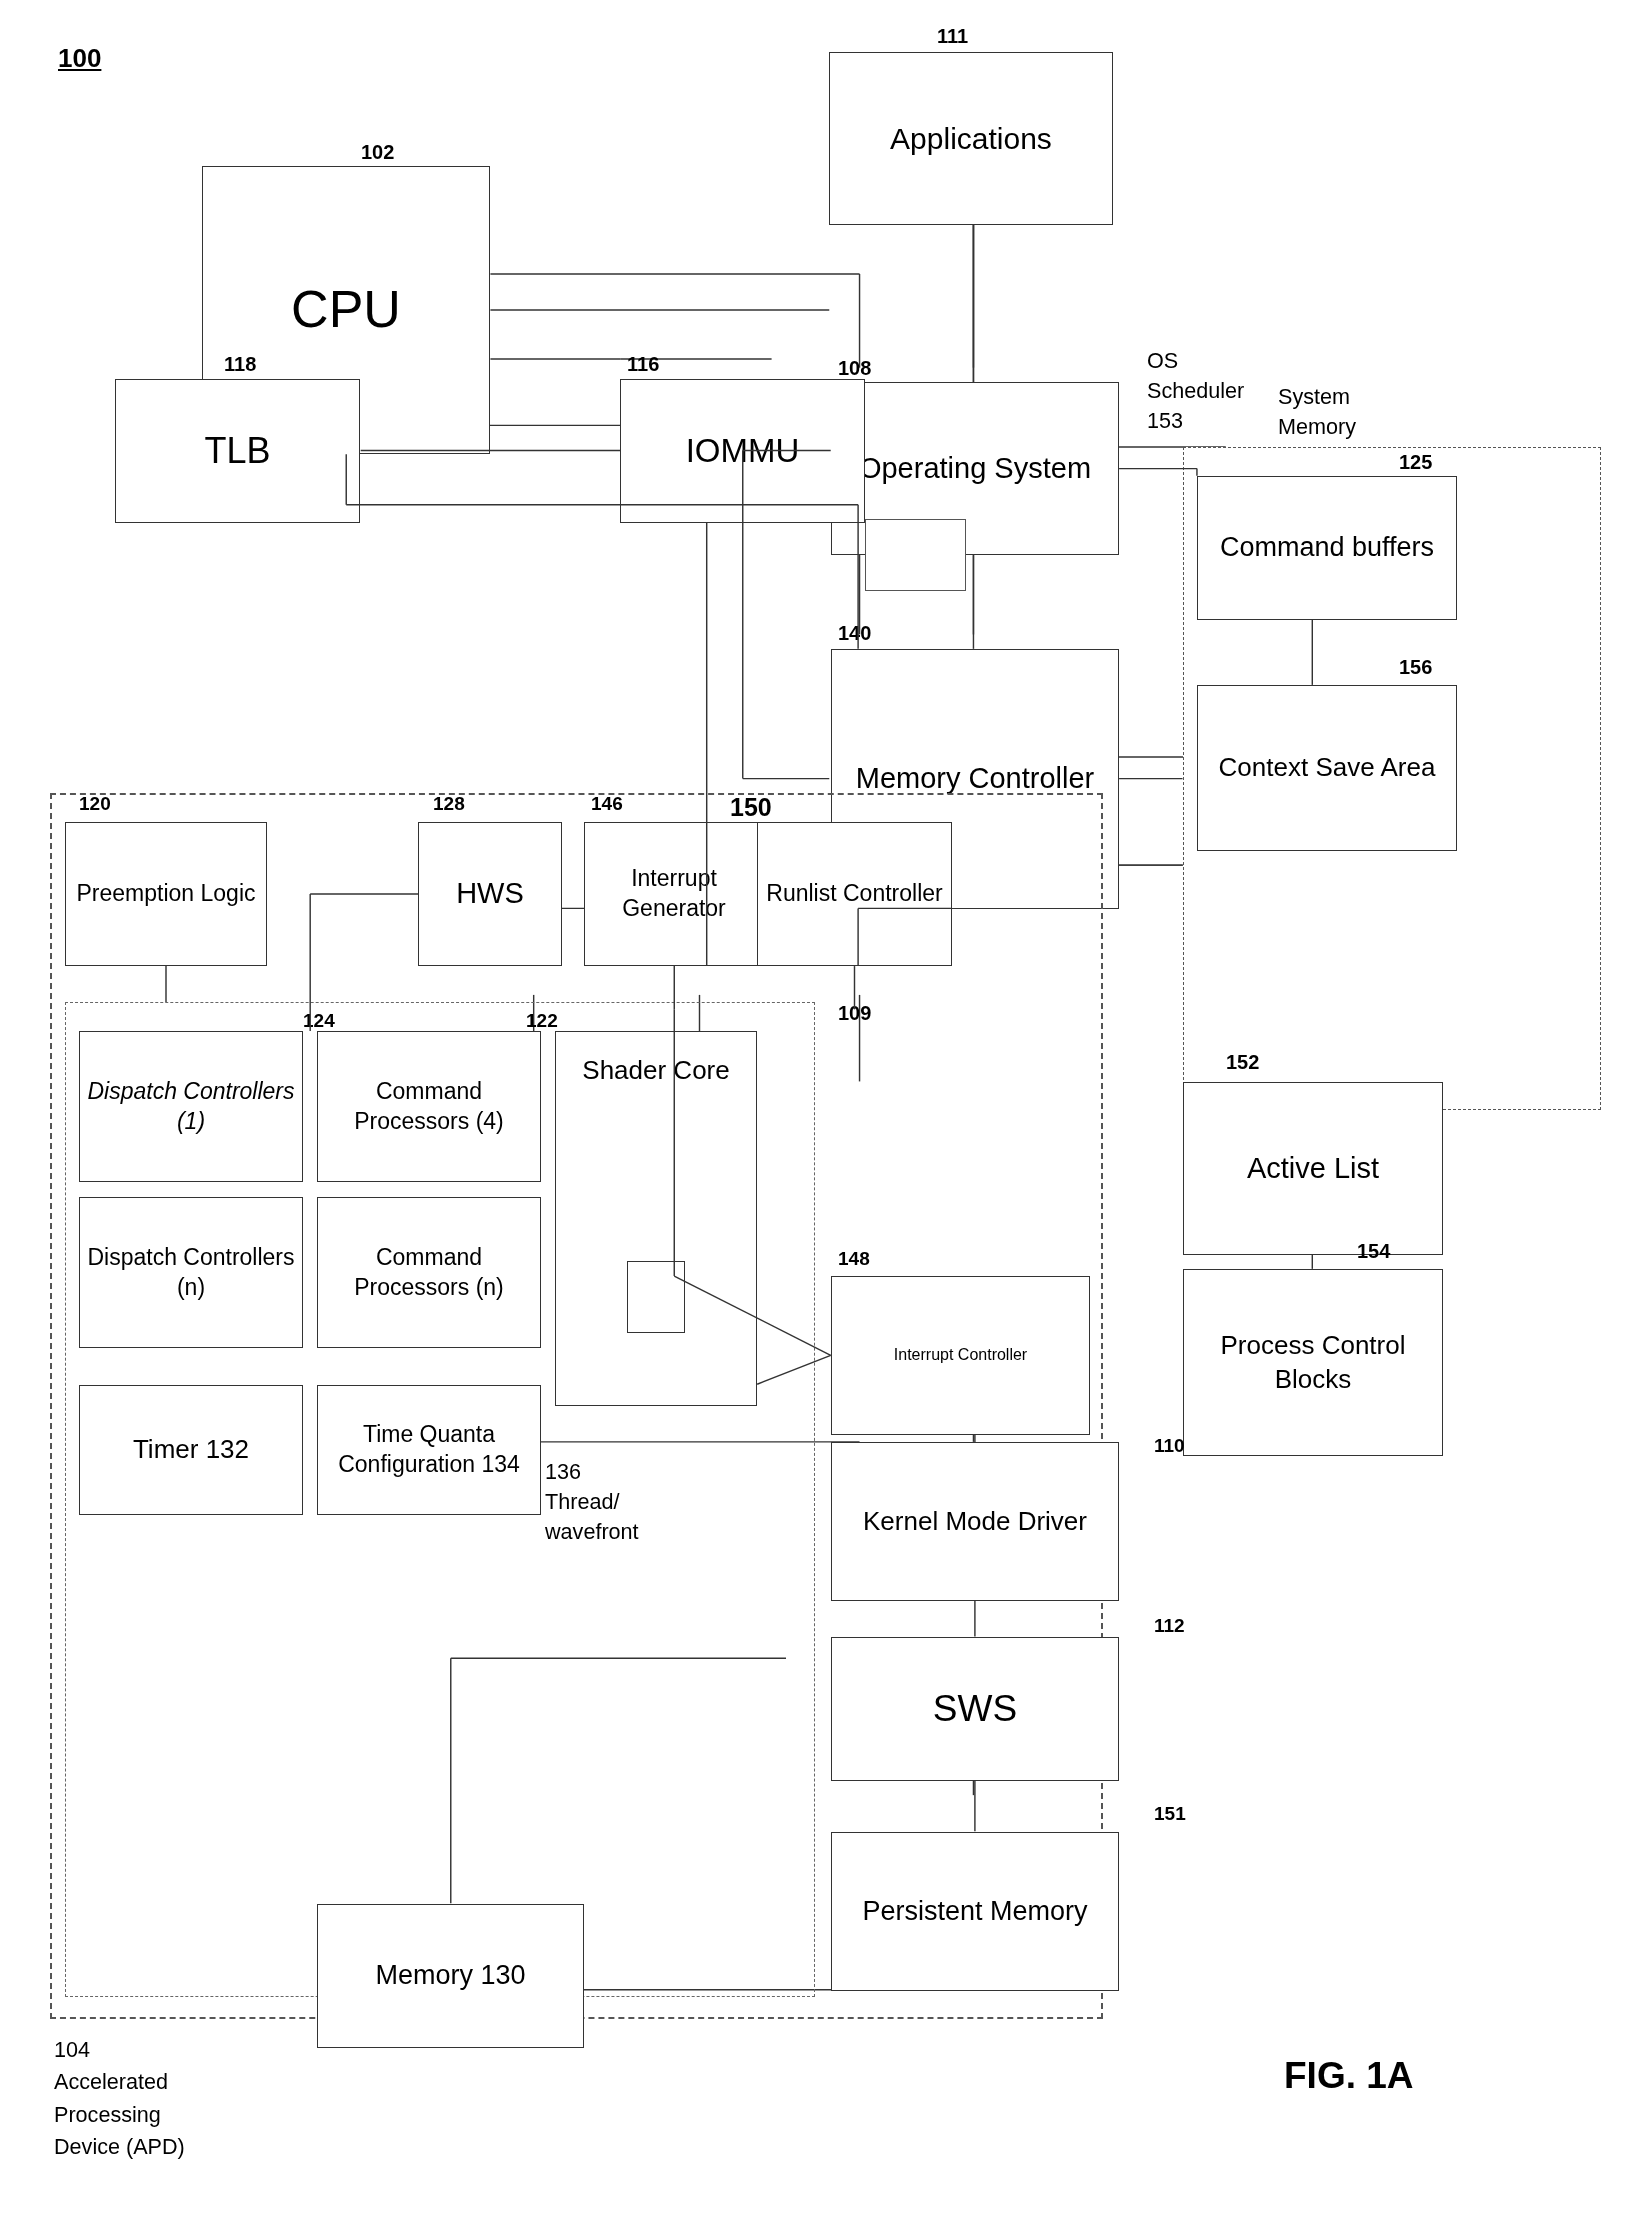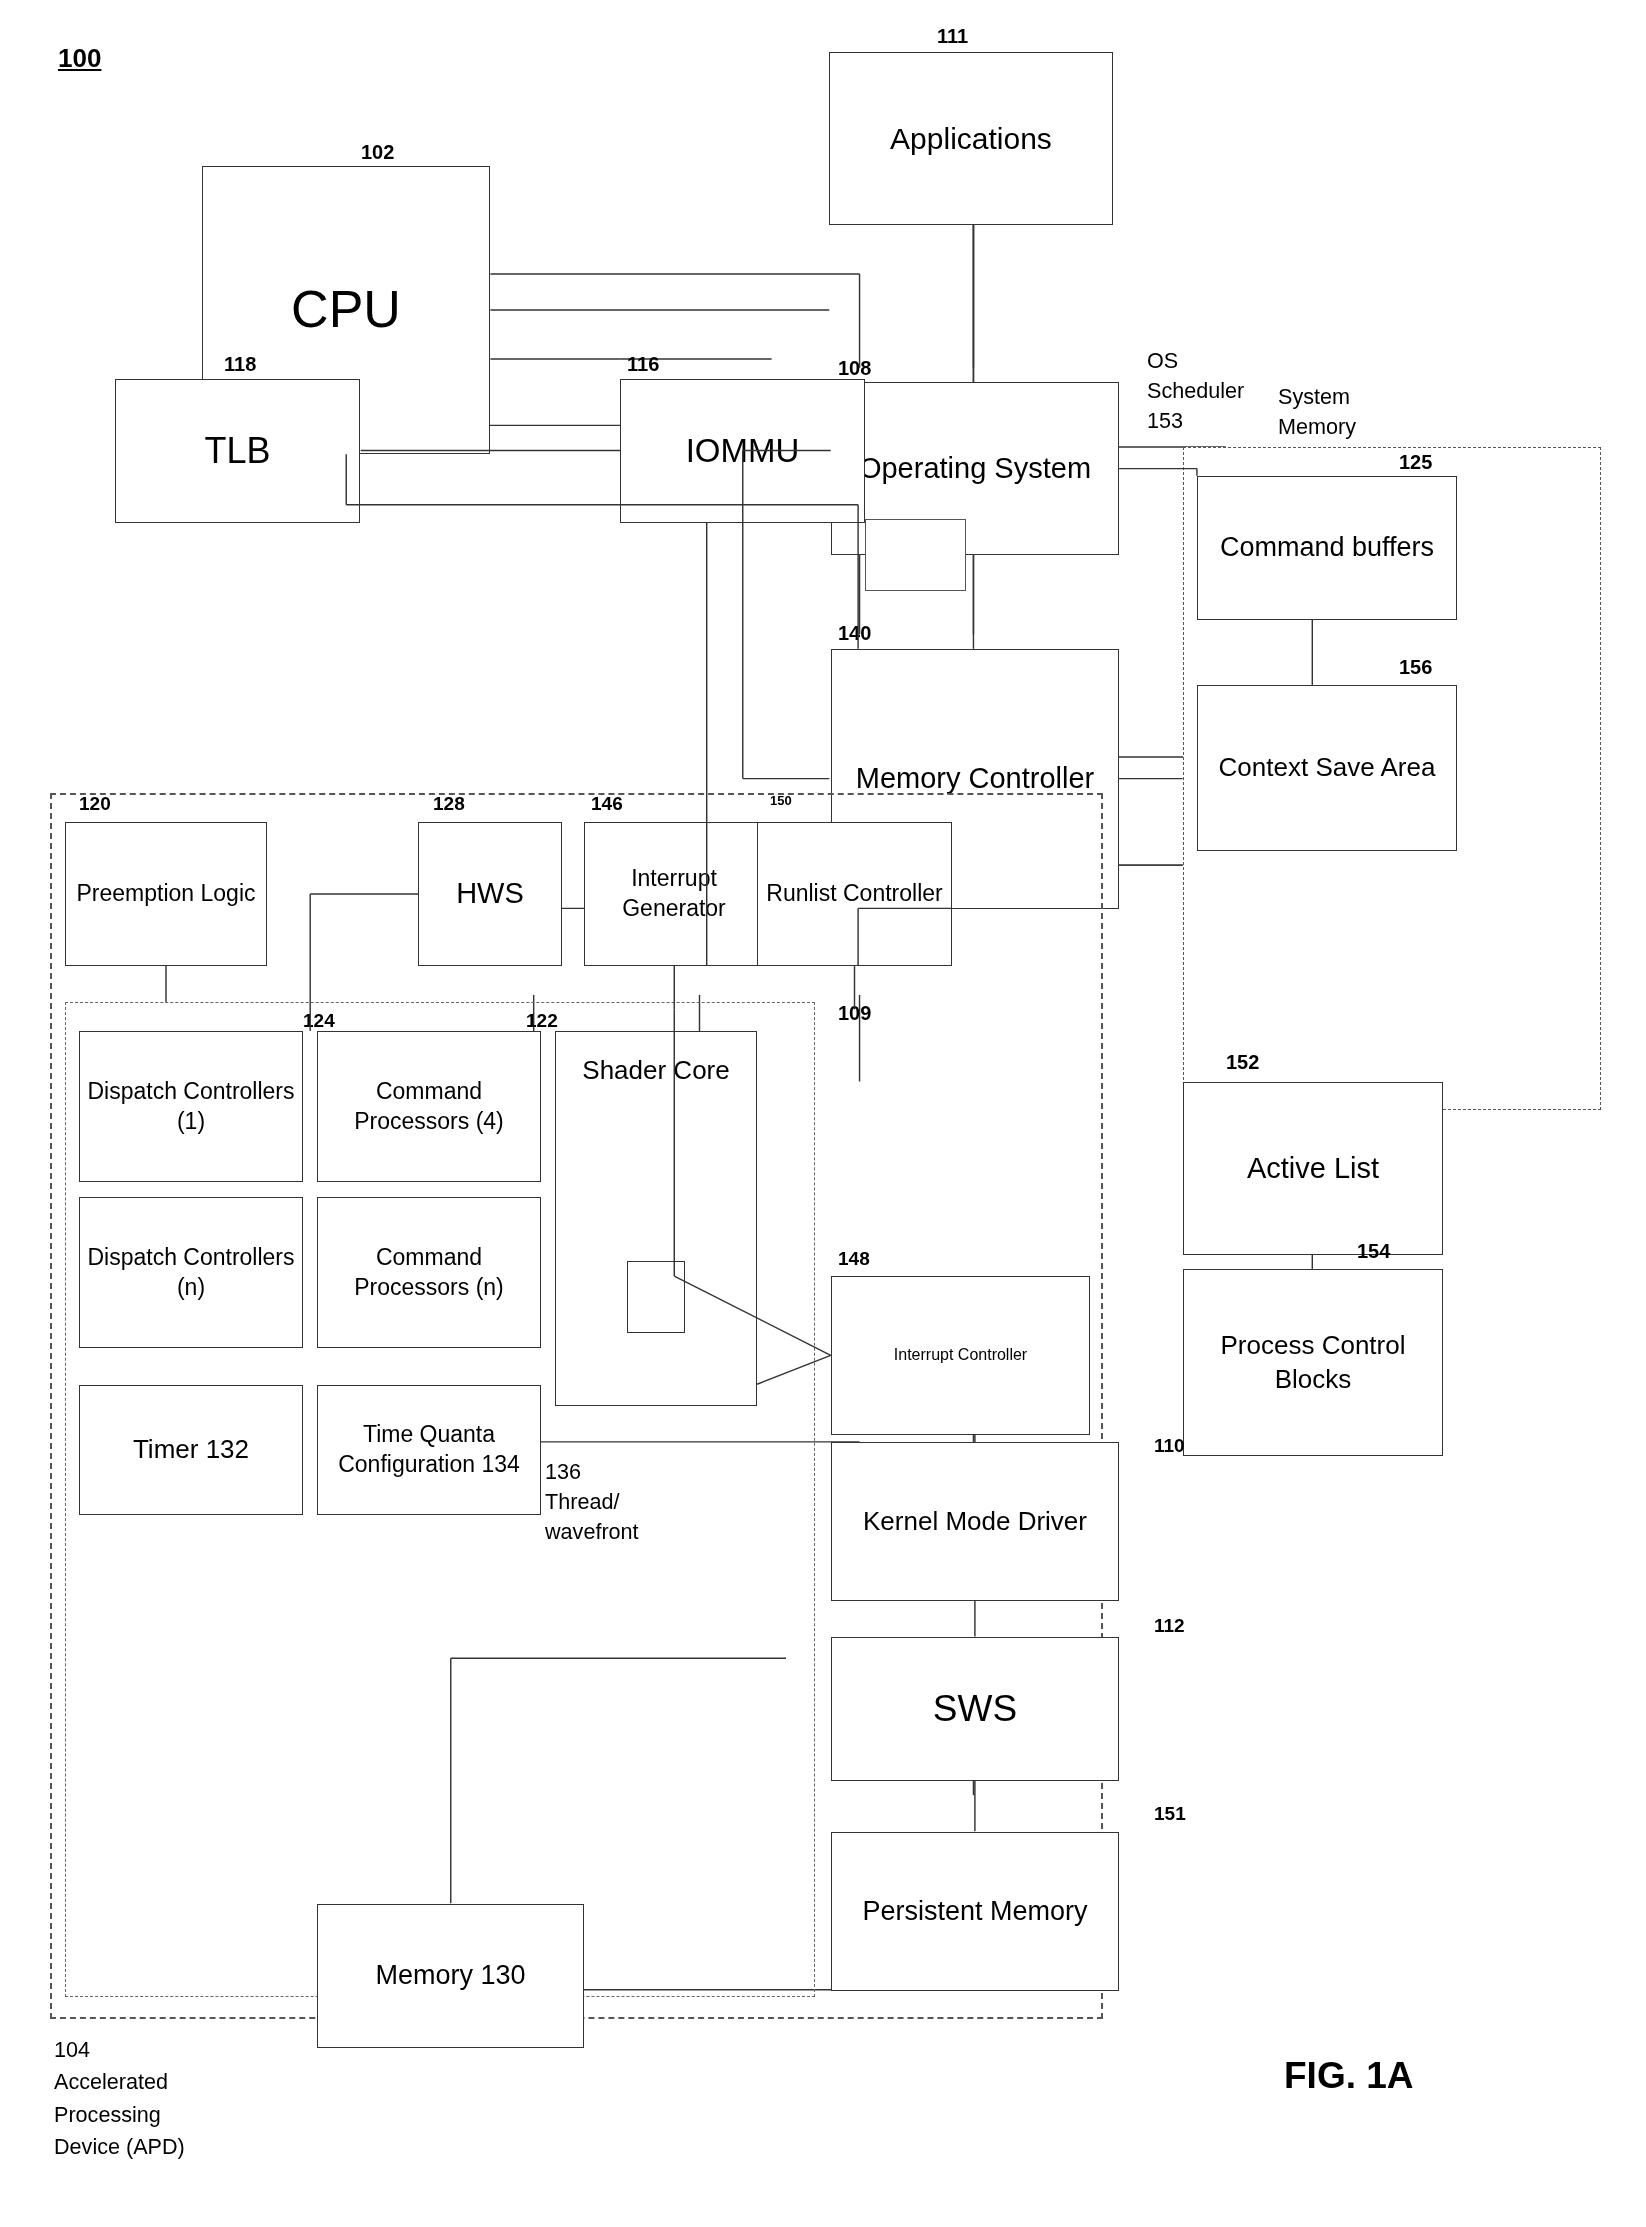--- a/index.html
+++ b/index.html
@@ -196,36 +196,36 @@
   <div class="box" style="left:418px; top:822px; width:144px; height:144px; font-size:29px;">
     <span>HWS</span>
   </div>
 
   <div class="label" style="left:591px; top:793px; font-size:19px;">146</div>
   <div class="box" style="left:584px; top:822px; width:180px; height:144px; font-size:23px;">
     <span>Interrupt
 Generator</span>
   </div>
 
-  <div class="label" style="left:770px; top:793px; font-size:13px;">150</div>
+  <div class="label" style="left:730px; top:793px; font-size:25px;">150</div>
   <div class="box" style="left:757px; top:822px; width:195px; height:144px; font-size:23px;">
     <span>Runlist
 Controller</span>
   </div>
 
   <div class="label" style="left:838px; top:1248px; font-size:19px;">148</div>
   <div class="box" style="left:831px; top:1276px; width:259px; height:159px; font-size:16px;">
     <span>Interrupt
 Controller</span>
   </div>
 
   <div class="box dashed" style="left:65px; top:1002px; width:750px; height:995px; border-color:#666; background:transparent;">
   </div>
 
-  <div class="box" style="left:79px; top:1031px; width:224px; height:151px; font-size:23px;">
+  <div class="box" style="left:79px; top:1031px; width:224px; height:151px; font-size:23px;font-style:italic;">
     <span>Dispatch
 Controllers
 (1)</span>
   </div>
 
   <div class="box" style="left:79px; top:1197px; width:224px; height:151px; font-size:23px;">
     <span>Dispatch
 Controllers
 (n)</span>
   </div>

